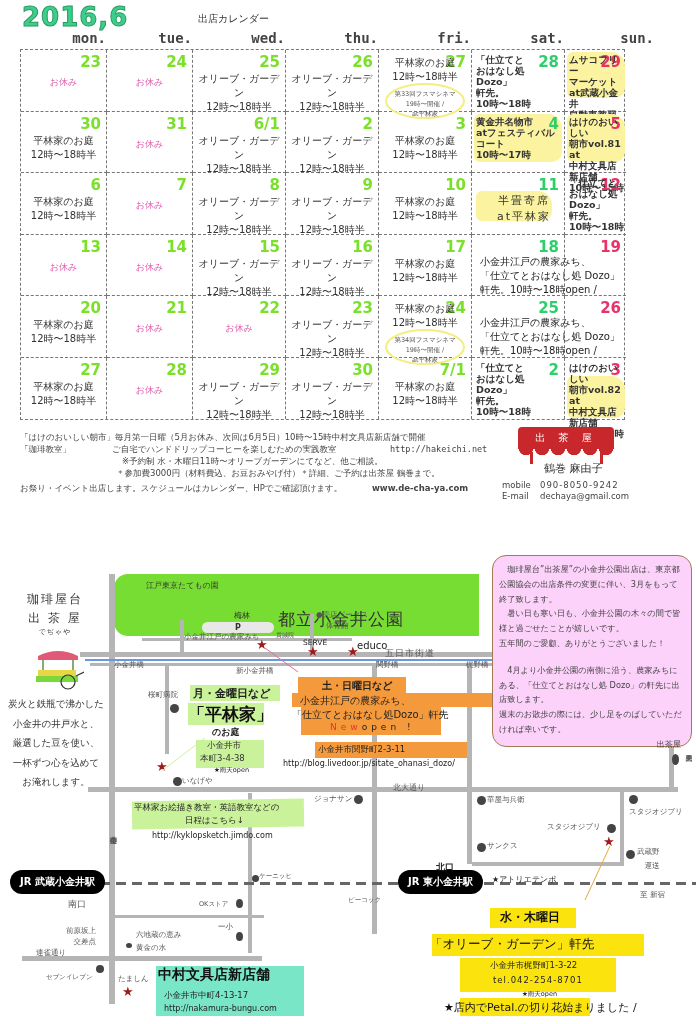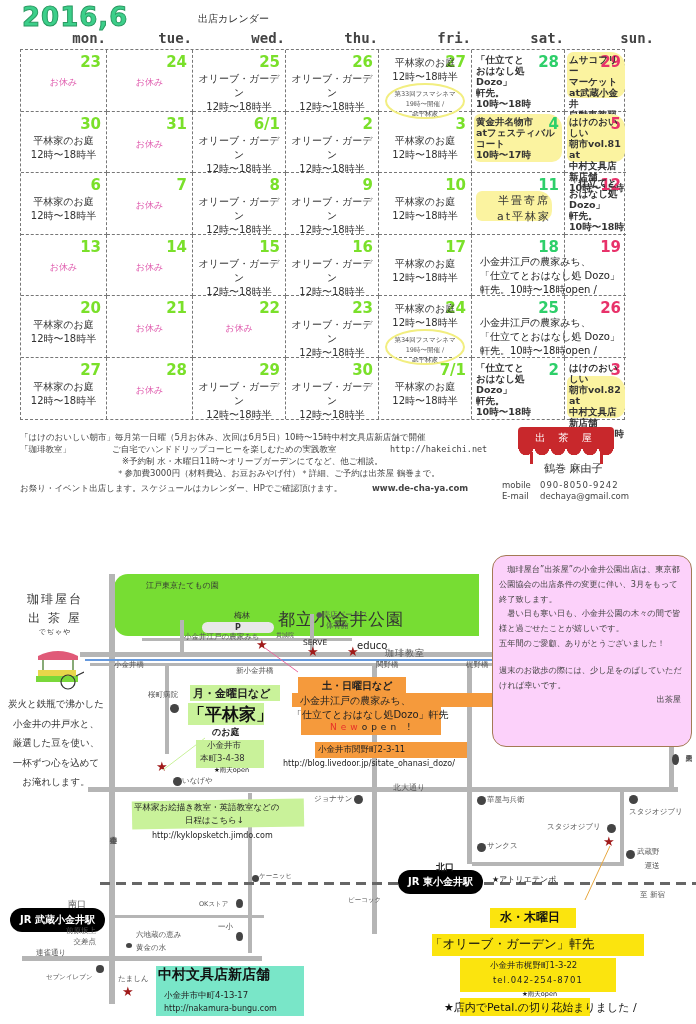--- a/index.html
+++ b/index.html
@@ -417,30 +417,30 @@
 <div class="abs road" style="left:467px;top:664px;width:5px;height:200px"></div>
 <div class="abs road" style="left:669px;top:664px;width:5px;height:124px"></div>
 <div class="abs road" style="left:88px;top:787px;width:590px;height:5px"></div>
 <div class="abs road" style="left:248px;top:793px;width:4px;height:160px"></div>
 <div class="abs road" style="left:472px;top:862px;width:152px;height:4px"></div>
 <div class="abs road" style="left:620px;top:788px;width:4px;height:78px"></div>
 <div class="abs road" style="left:114px;top:915px;width:150px;height:3px"></div>
 <div class="abs road" style="left:22px;top:956px;width:240px;height:5px"></div>
 
 <div class="abs dash-rail" style="left:100px;top:882px;width:596px"></div>
-<div class="abs station" style="left:10px;top:908px">JR 武蔵小金井駅</div>
+<div class="abs station" style="left:10px;top:870px">JR 武蔵小金井駅</div>
 <div class="abs station" style="left:398px;top:870px">JR 東小金井駅</div>
 <div class="abs lbl" style="left:68px;top:898px;font-size:9px">南口</div>
 <div class="abs lbl" style="left:436px;top:861px;font-size:9px;font-weight:bold;color:#222">北口</div>
 
 <div class="abs lbl" style="left:184px;top:632px">小金井江戸の農家みち</div>
 <div class="abs lbl" style="left:276px;top:631px;font-size:6px">貫誠院</div>
 <div class="abs lbl" style="left:303px;top:638px;color:#222">SERVE</div>
 <div class="abs lbl" style="left:357px;top:640px;font-size:10px;color:#222">educo</div>
-<div class="abs lbl" style="left:385px;top:647px;font-size:9px;letter-spacing:1px">珈琲教室</div>
+<div class="abs lbl" style="left:385px;top:647px;font-size:9px;letter-spacing:1px">五日市街道</div>
 <div class="abs lbl" style="left:114px;top:660px">小金井橋</div>
 <div class="abs lbl" style="left:236px;top:666px">新小金井橋</div>
 <div class="abs lbl" style="left:376px;top:660px">関野橋</div>
 <div class="abs lbl" style="left:466px;top:660px">梶野橋</div>
 <div class="abs lbl" style="left:148px;top:690px">桜町病院</div>
 <div class="abs dot" style="left:170px;top:704px"></div>
 <div class="abs dot" style="left:173px;top:777px"></div>
 <div class="abs lbl" style="left:182px;top:776px">いなげや</div>
 <div class="abs lbl" style="left:314px;top:794px">ジョナサン</div>
 <div class="abs dot" style="left:354px;top:795px"></div>
@@ -517,20 +517,21 @@
 <div class="abs greenhl" style="left:132px;top:800px;width:172px;height:28px;transform:rotate(-1deg)"></div>
 <div class="abs" style="left:134px;top:802px;font-size:8.5px;color:#222">平林家お絵描き教室・英語教室などの</div>
 <div class="abs" style="left:185px;top:815px;font-size:8.5px;color:#222">日程はこちら↓</div>
 <div class="abs" style="left:152px;top:831px;font-size:8px;color:#222">http://kyklopsketch.jimdo.com</div>
 
 <div class="abs pinkbox">
   <div>　珈琲屋台”出茶屋”の小金井公園出店は、東京都公園協会の出店条件の変更に伴い、3月をもって終了致します。</div>
   <div>　暑い日も寒い日も、小金井公園の木々の間で皆様と過ごせたことが嬉しいです。</div>
   <div>五年間のご愛顧、ありがとうございました！</div>
   <div style="height:12px"></div>
+  <div>　4月より小金井公園の南側に沿う、農家みちにある、「仕立てとおはなし処 Dozo」の軒先に出店致します。</div>
   <div>週末のお散歩の際には、少し足をのばしていただければ幸いです。</div>
   <div style="text-align:right;padding-right:4px">出茶屋</div>
 </div>
 
 <div class="abs tealhl" style="left:156px;top:966px;width:148px;height:50px"></div>
 <div class="abs" style="left:158px;top:966px;font-size:14px;font-weight:bold;color:#111">中村文具店新店舗</div>
 <div class="abs" style="left:164px;top:990px;font-size:8.5px;color:#222">小金井市中町4-13-17</div>
 <div class="abs" style="left:164px;top:1004px;font-size:8px;color:#222">http://nakamura-bungu.com</div>
 
 <div class="abs yellowhl" style="left:490px;top:908px;width:86px;height:20px"></div>

